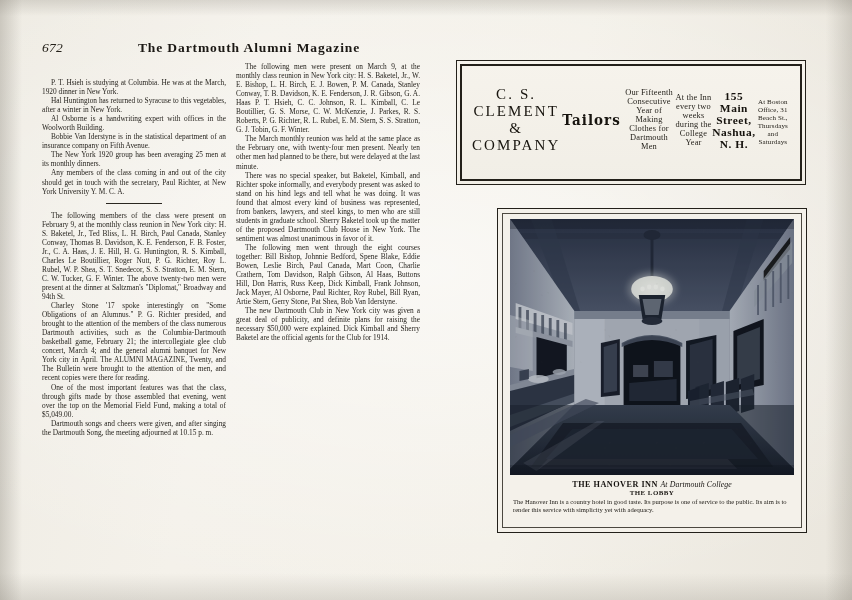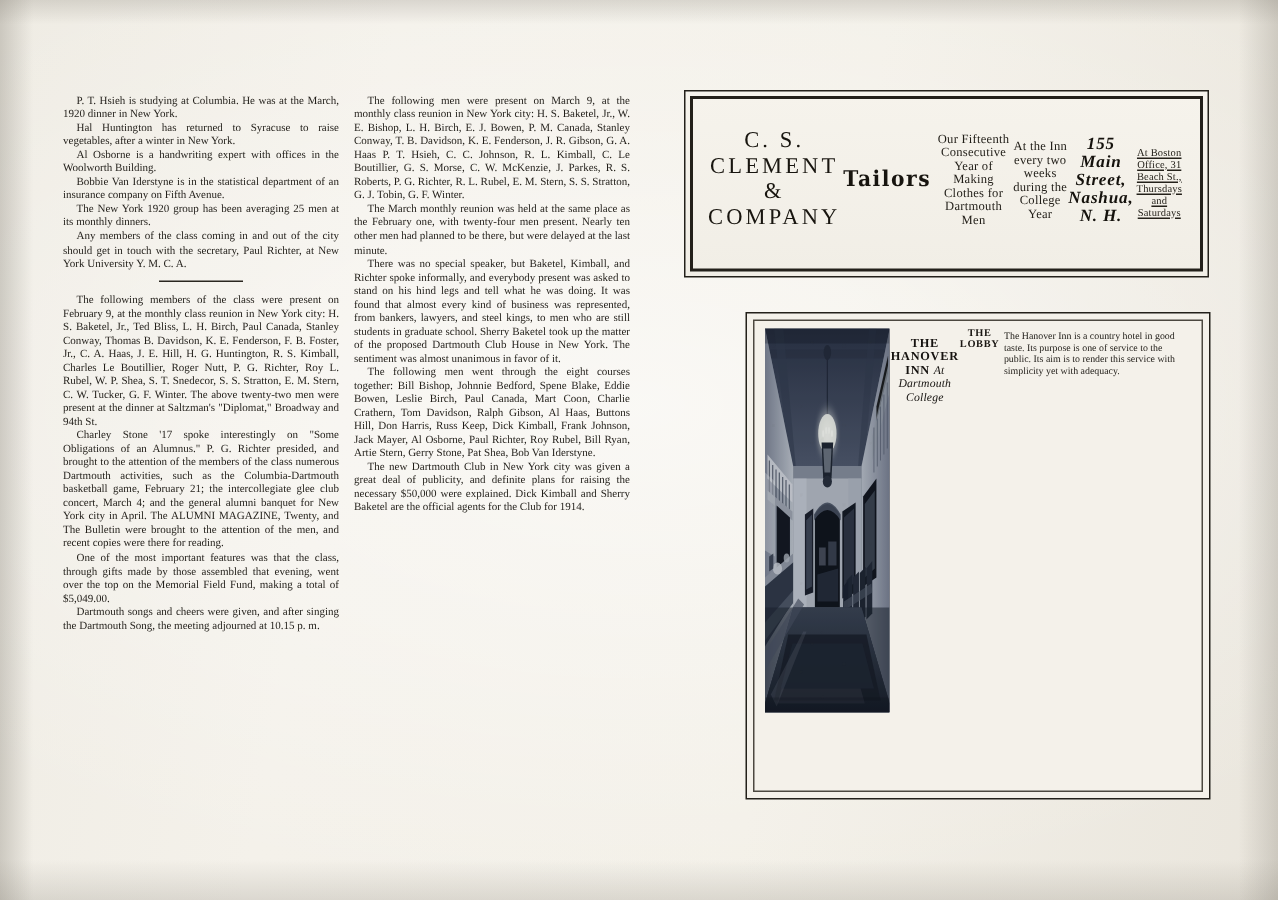--- a/index.html
+++ b/index.html
@@ -86,21 +86,21 @@
     position: absolute;
     top: 62px;
     width: 184px;
     font-size: 7.35px;
     line-height: 9.05px;
     text-align: justify;
     text-justify: inter-word;
     color: #211e19;
     -webkit-font-smoothing: antialiased;
   }
-  .col.left  { left: 42px; }
+  .col.left  { left: 42px; margin-top: 16px; }
   .col.mid   { left: 236px; }
   .col p {
     margin: 0;
     text-indent: 9px;
     hyphens: manual;
   }
   em { font-style: italic; }
 
   .rule-short {
     width: 56px;
@@ -156,28 +156,26 @@
     color: #201d17;
     margin-bottom: 4px;
   }
   .ad-address {
     font-size: 11.4px;
     font-weight: bold;
     letter-spacing: 0.55px;
     text-align: center;
     color: #15120d;
     margin-bottom: 4px;
-    font-style: italic;
   }
   .ad-boston {
     font-size: 7px;
     letter-spacing: 0.12px;
     text-align: center;
     color: #24211a;
-    text-decoration: underline;
   }
 
   
   .ad-inn {
     position: absolute;
     left: 497px;
     top: 208px;
     width: 310px;
     height: 325px;
     border: 1px solid #23201a;
@@ -185,21 +183,21 @@
     box-sizing: border-box;
     padding: 4px;
   }
   .ad-inn-inner {
     width: 100%;
     height: 100%;
     border: 1px solid #4c4840;
     box-sizing: border-box;
     padding: 5px 7px 6px 7px;
     display: flex;
-    flex-direction: row;
+    flex-direction: column;
   }
   .photo {
     position: relative;
     width: 100%;
     height: 256px;
     overflow: hidden;
     background: #1b2130;
     box-sizing: border-box;
   }
   .photo svg { display: block; width: 100%; height: 100%; }
@@ -248,24 +246,28 @@
       radial-gradient(circle at 34% 88%, rgba(90,84,74,0.08) 0 1px, transparent 1px);
     background-size: 47px 53px, 61px 43px, 39px 67px, 71px 59px;
   }
 </style>
 </head>
 <body>
 
 <div class="page">
   <div class="paper-tone"></div>
 
+  <div class="running-head">
+    <div class="folio">672</div>
+    <div class="head-title">The Dartmouth Alumni Magazine</div>
+  </div>
 
   <div class="col left">
     <p>P. T. Hsieh is studying at Columbia. He was at the March, 1920 dinner in New York.</p>
-    <p>Hal Huntington has returned to Syracuse to raise vegetables, after a winter in New York.</p>
+    <p>Hal Huntington has returned to Syracuse to this vegetables, after a winter in New York.</p>
     <p>Al Osborne is a handwriting expert with offices in the Woolworth Building.</p>
     <p>Bobbie Van Iderstyne is in the statistical department of an insurance company on Fifth Avenue.</p>
     <p>The New York 1920 group has been averaging 25 men at its monthly dinners.</p>
     <p>Any members of the class coming in and out of the city should get in touch with the secretary, Paul Richter, at New York University Y. M. C. A.</p>
     <div class="rule-short"></div>
     <p>The following members of the class were present on February 9, at the monthly class reunion in New York city: H. S. Baketel, Jr., Ted Bliss, L. H. Birch, Paul Canada, Stanley Conway, Thomas B. Davidson, K. E. Fenderson, F. B. Foster, Jr., C. A. Haas, J. E. Hill, H. G. Huntington, R. S. Kimball, Charles Le Boutillier, Roger Nutt, P. G. Richter, Roy L. Rubel, W. P. Shea, S. T. Snedecor, S. S. Stratton, E. M. Stern, C. W. Tucker, G. F. Winter. The above twenty-two men were present at the dinner at Saltzman's "Diplomat," Broadway and 94th St.</p>
     <p>Charley Stone '17 spoke interestingly on "Some Obligations of an Alumnus." P. G. Richter presided, and brought to the attention of the members of the class numerous Dartmouth activities, such as the Columbia-Dartmouth basketball game, February 21; the intercollegiate glee club concert, March 4; and the general alumni banquet for New York city in April. The ALUMNI MAGAZINE, Twenty, and The Bulletin were brought to the attention of the men, and recent copies were there for reading.</p>
     <p>One of the most important features was that the class, through gifts made by those assembled that evening, went over the top on the Memorial Field Fund, making a total of $5,049.00.</p>
     <p>Dartmouth songs and cheers were given, and after singing the Dartmouth Song, the meeting adjourned at 10.15 p. m.</p>
   </div>

